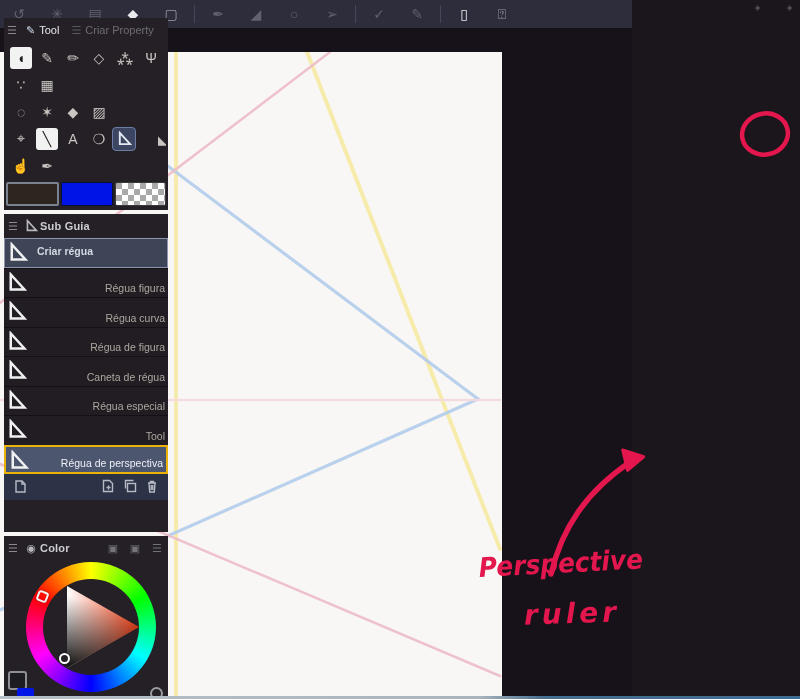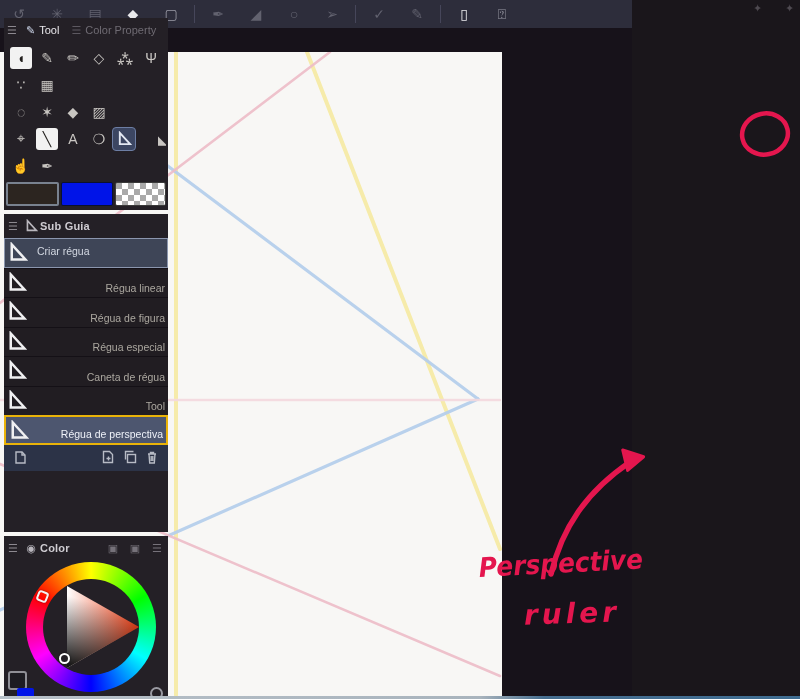--- a/index.html
+++ b/index.html
@@ -81,21 +81,21 @@
   
   .subtool-panel { top:214px; height:318px; }
   .st-item {
     height:29.5px; display:flex; align-items:flex-end; position:relative;
     background:#211d22; border-top:1px solid #141016; padding:0 3px 3px 4px;
     color:#aba79f; font-size:10.5px;
   }
   .st-icon { width:22px; height:22px; position:absolute; left:3px; top:3px; }
   .st-label-left { margin-left:28px; align-self:center; }
   .st-label-right { margin-left:auto; }
-  .st-item.sel0 { background:#3e4557; border:1px solid #8b96ae; color:#d3d8e2; }
+  .st-item.sel0 { background:#3e4557; border:1px solid #8b96ae; color:#d3d8e2;font-weight:bold; }
   .st-item.hilite { background:#4d566f; border:2px solid #eab308; color:#eef1f8; }
   .st-footer {
     height:26px; background:#2c3347; display:flex; align-items:center; padding:0 5px;
   }
   .st-footer .ft-ico { width:22px; height:18px; color:#b7bbc5; }
   .st-footer .spacer { flex:1; }
   .ft-ico svg { width:16px; height:16px; display:block; margin:0 auto; stroke:#b7bbc5; fill:none; stroke-width:1.4; }
 
   
   .color-panel { top:536px; height:163px; overflow:hidden; }
@@ -188,21 +188,21 @@
 
 <div class="panel tool-panel">
   <div class="tool-tabs">
     <span class="menu">☰</span>
     <div class="tab active">
       <span class="t-ico">✎</span>
       <span>Tool</span>
     </div>
     <div class="tab inactive">
       <span class="t-ico">☰</span>
-      <span>Color Property</span>
+      <span>Criar Property</span>
     </div>
   </div>
   <div class="tool-grid" id="tool-grid">
       <div class="tool-row">
         <div class="tool-cell white-bg">◖</div>
         <div class="tool-cell">✎</div>
         <div class="tool-cell">✏</div>
         <div class="tool-cell">◇</div>
         <div class="tool-cell">⁂</div>
         <div class="tool-cell">Ψ</div>
@@ -255,39 +255,45 @@
       <div class="st-item sel0">
         <span class="st-icon"><svg width="20" height="20" viewBox="0 0 16 16">
             <path d="M3 2 L3 14 L14 14 Z" fill="none" stroke="#f0f0f2" stroke-width="2"></path>
           </svg></span>
         <span class="st-label-left">Criar régua</span>
       </div>
       <div class="st-item">
         <span class="st-icon"><svg width="20" height="20" viewBox="0 0 16 16">
             <path d="M3 2 L3 14 L14 14 Z" fill="none" stroke="#f0f0f2" stroke-width="2"></path>
           </svg></span>
-        <span class="st-label-right">Régua linear</span>
+        <span class="st-label-right">Régua figura</span>
+      </div>
+      <div class="st-item">
+        <span class="st-icon"><svg width="20" height="20" viewBox="0 0 16 16">
+            <path d="M3 2 L3 14 L14 14 Z" fill="none" stroke="#f0f0f2" stroke-width="2"></path>
+          </svg></span>
+        <span class="st-label-right">Régua curva</span>
       </div>
       <div class="st-item">
         <span class="st-icon"><svg width="20" height="20" viewBox="0 0 16 16">
             <path d="M3 2 L3 14 L14 14 Z" fill="none" stroke="#f0f0f2" stroke-width="2"></path>
           </svg></span>
         <span class="st-label-right">Régua de figura</span>
       </div>
       <div class="st-item">
         <span class="st-icon"><svg width="20" height="20" viewBox="0 0 16 16">
             <path d="M3 2 L3 14 L14 14 Z" fill="none" stroke="#f0f0f2" stroke-width="2"></path>
           </svg></span>
+        <span class="st-label-right">Caneta de régua</span>
+      </div>
+      <div class="st-item">
+        <span class="st-icon"><svg width="20" height="20" viewBox="0 0 16 16">
+            <path d="M3 2 L3 14 L14 14 Z" fill="none" stroke="#f0f0f2" stroke-width="2"></path>
+          </svg></span>
         <span class="st-label-right">Régua especial</span>
-      </div>
-      <div class="st-item">
-        <span class="st-icon"><svg width="20" height="20" viewBox="0 0 16 16">
-            <path d="M3 2 L3 14 L14 14 Z" fill="none" stroke="#f0f0f2" stroke-width="2"></path>
-          </svg></span>
-        <span class="st-label-right">Caneta de régua</span>
       </div>
       <div class="st-item">
         <span class="st-icon"><svg width="20" height="20" viewBox="0 0 16 16">
             <path d="M3 2 L3 14 L14 14 Z" fill="none" stroke="#f0f0f2" stroke-width="2"></path>
           </svg></span>
         <span class="st-label-right">Tool</span>
       </div>
       <div class="st-item hilite">
         <span class="st-icon"><svg width="20" height="20" viewBox="0 0 16 16">
             <path d="M3 2 L3 14 L14 14 Z" fill="none" stroke="#f0f0f2" stroke-width="2"></path>

